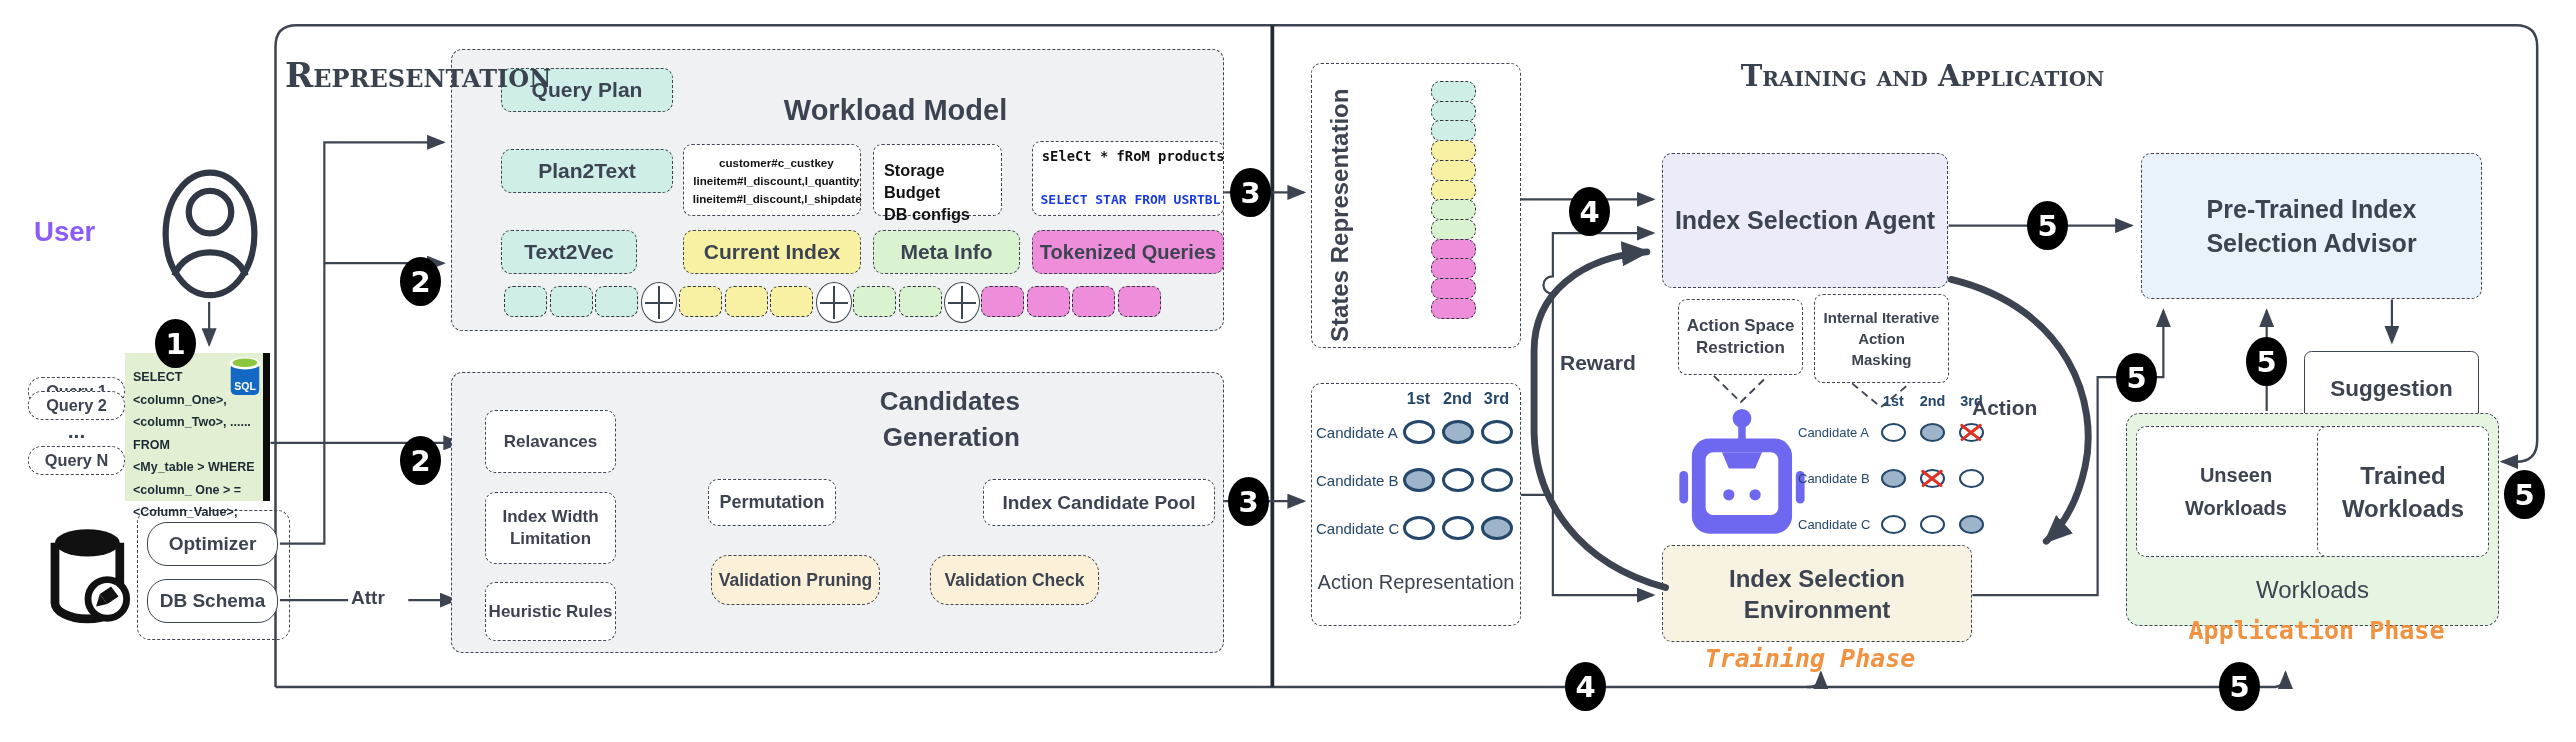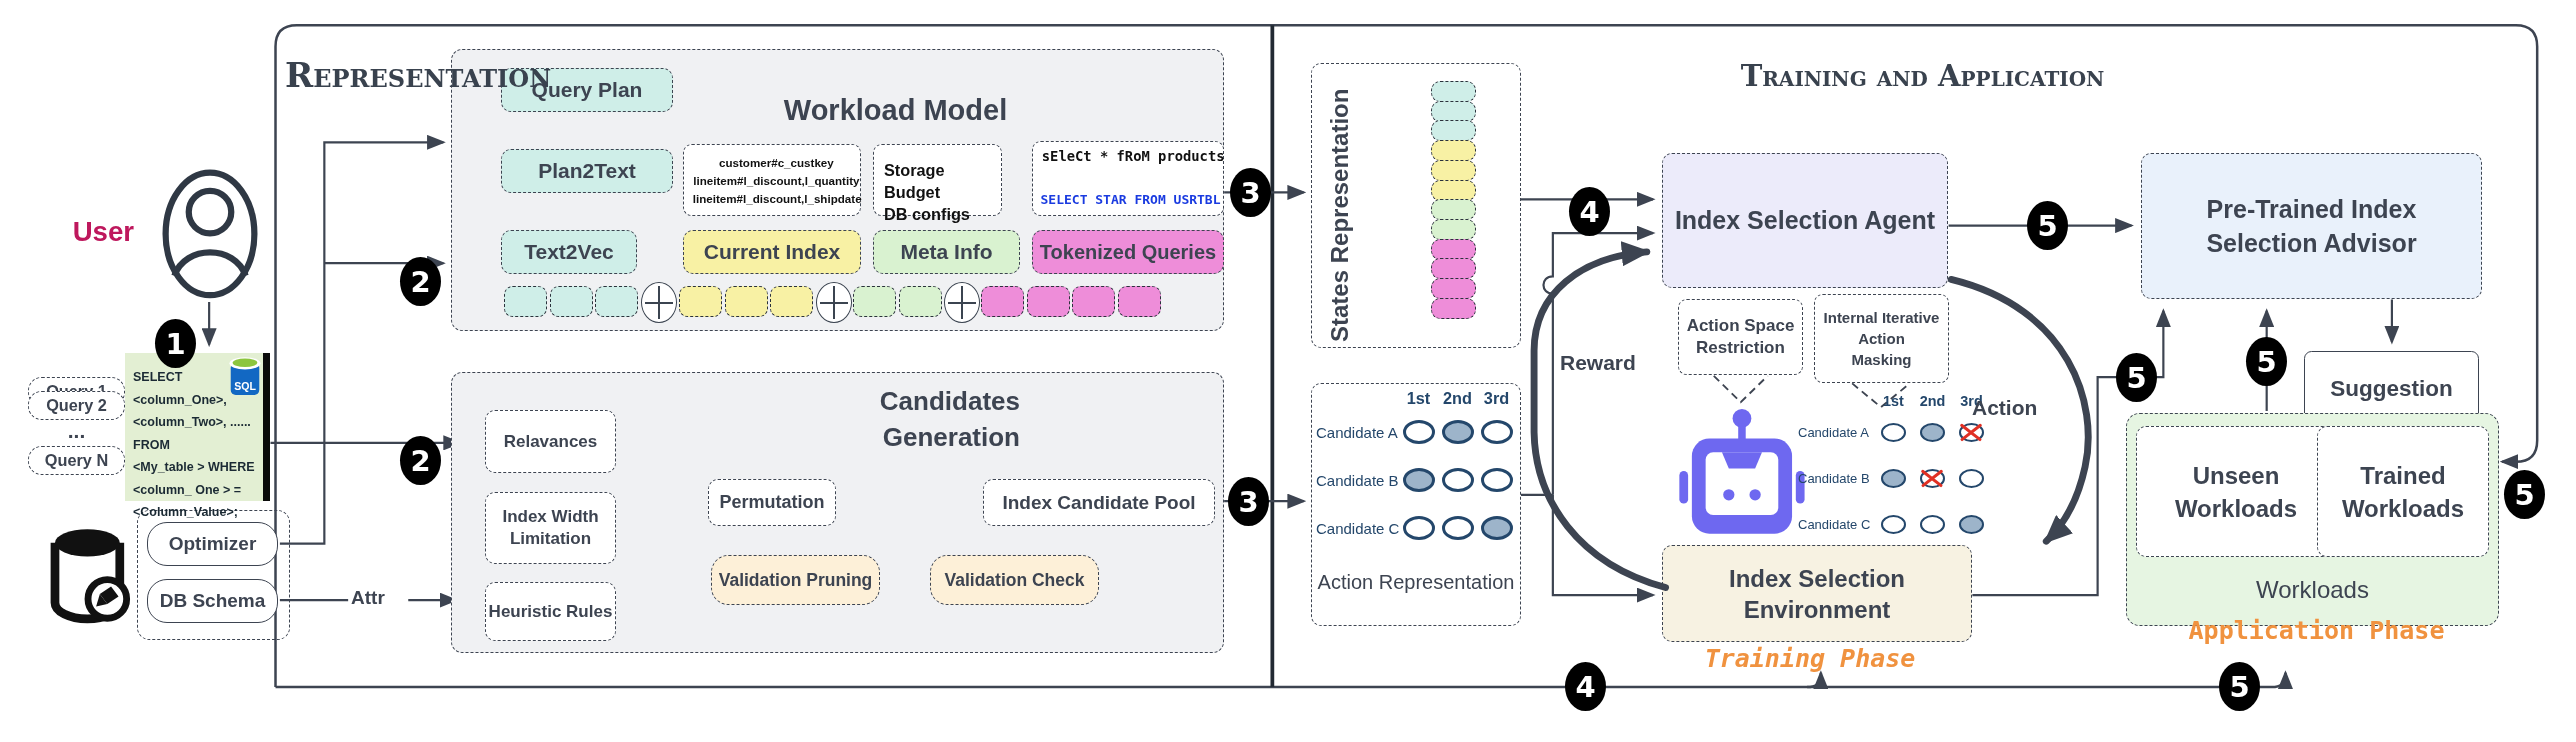--- a/index.html
+++ b/index.html
@@ -113,21 +113,21 @@
 
     <path d="M2737,600 L2780,642 L2823,600" fill="#ffffff" stroke="#3d4451" stroke-width="3" stroke-dasharray="12,8"></path>
     <path d="M2958,612 L3004,650 L3050,612" fill="#ffffff" stroke="#3d4451" stroke-width="3" stroke-dasharray="12,8"></path>
 
     <path d="M1690,280 L1690,308" fill="none" stroke="#e03024" stroke-width="3.5" marker-end="url(#ahr)"></path>
     <path d="M1762,280 L1762,298 L1786,298 L1786,310" fill="none" stroke="#e03024" stroke-width="3.5" marker-end="url(#ahr)"></path>
     <path d="M1834,280 L1834,298 L1860,298 L1860,310" fill="none" stroke="#e03024" stroke-width="3.5" marker-end="url(#ahr)"></path>
     <path d="M1908,280 L1908,298 L1934,298 L1934,310" fill="none" stroke="#e03024" stroke-width="3.5" marker-end="url(#ahr)"></path>
   </svg>
 
-  <div class="abs b" style="left:34px;top:216px;width:100px;font-size:27.6px;color:#be185d;text-align:right;z-index:3;">User</div>
+  <div class="abs b" style="left:34px;top:216px;width:100px;font-size:27.6px;color:#8b5cf6;text-align:left;z-index:3;">User</div>
 
   <div class="abs" style="left:160px;top:168px;z-index:3;">
     <svg width="100" height="135" viewBox="0 0 160 215">
       <ellipse cx="80" cy="105" rx="71" ry="98" fill="#fff" stroke="#2f3844" stroke-width="10"></ellipse>
       <circle cx="80" cy="70" r="34" fill="none" stroke="#2f3844" stroke-width="10"></circle>
       <path d="M23,172 C40,122 120,122 137,172" fill="none" stroke="#2f3844" stroke-width="10"></path>
     </svg>
   </div>
 
   <div class="abs dash cent b" style="left:28px;top:353px;width:97px;height:29px;border-radius:13.8px;font-size:16.3px;margin-top:24px;">Query 1</div>
@@ -370,21 +370,21 @@
   <div class="abs b" style="left:1972px;top:396px;width:106px;font-size:21px;z-index:5;">Action</div>
   <div class="abs phase" style="left:1691px;top:644px;width:238px;text-align:center;font-style:italic;">Training Phase</div>
 
   <div class="abs dash col b" style="left:2141px;top:153px;width:341px;height:146px;background:#e9f1fb;font-size:25px;line-height:34px;">
     <div>Pre-Trained Index</div>
     <div>Selection Advisor</div>
   </div>
   <div class="abs solid cent b" style="left:2304px;top:351px;width:175px;height:75px;border-radius:7.5px;font-size:22.5px;">Suggestion</div>
 
   <div class="abs dash" style="left:2126px;top:413px;width:373px;height:213px;background:#e6f5e2;border-radius:13.8px;"></div>
-  <div class="abs dash col b" style="left:2136px;top:426px;width:200px;height:131px;font-size:24px;line-height:33px;">
+  <div class="abs dash col b" style="left:2136px;top:426px;width:200px;height:131px;font-size:20px;line-height:33px;">
     <div>Unseen</div>
     <div>Workloads</div>
   </div>
   <div class="abs dash col b" style="left:2317px;top:426px;width:172px;height:131px;font-size:24px;line-height:33px;">
     <div>Trained</div>
     <div>Workloads</div>
   </div>
   <div class="abs" style="left:2126px;top:576px;width:373px;text-align:center;font-size:24px;color:#3d4451;z-index:3;">Workloads</div>
   <div class="abs phase" style="left:2166px;top:616px;width:301px;text-align:center;">Application Phase</div>
 

